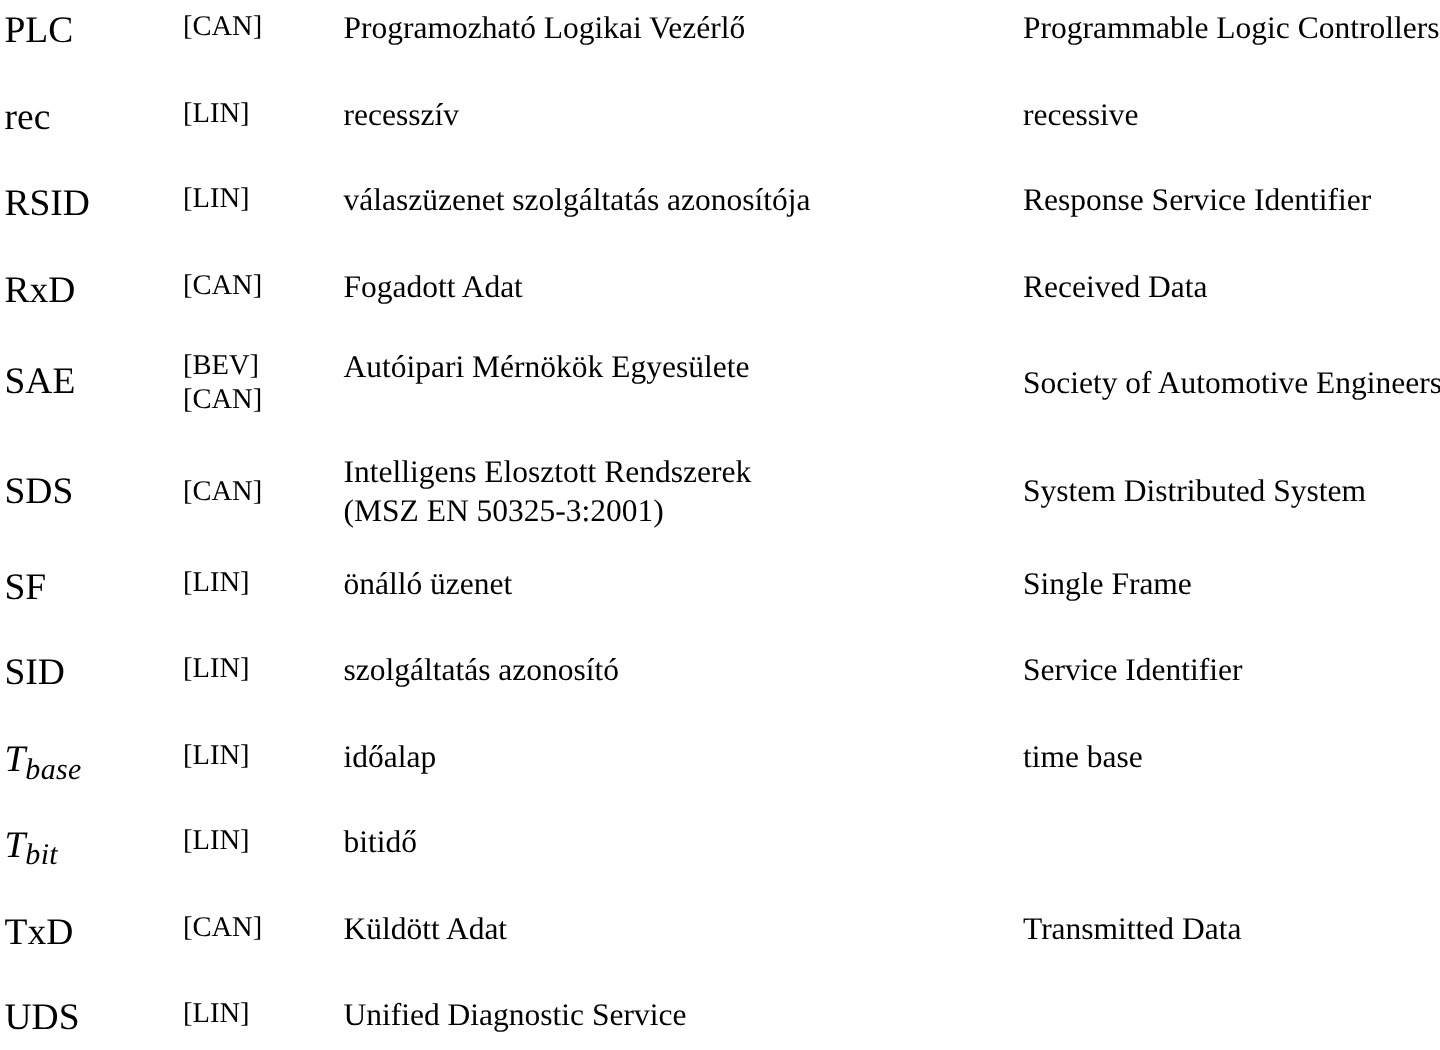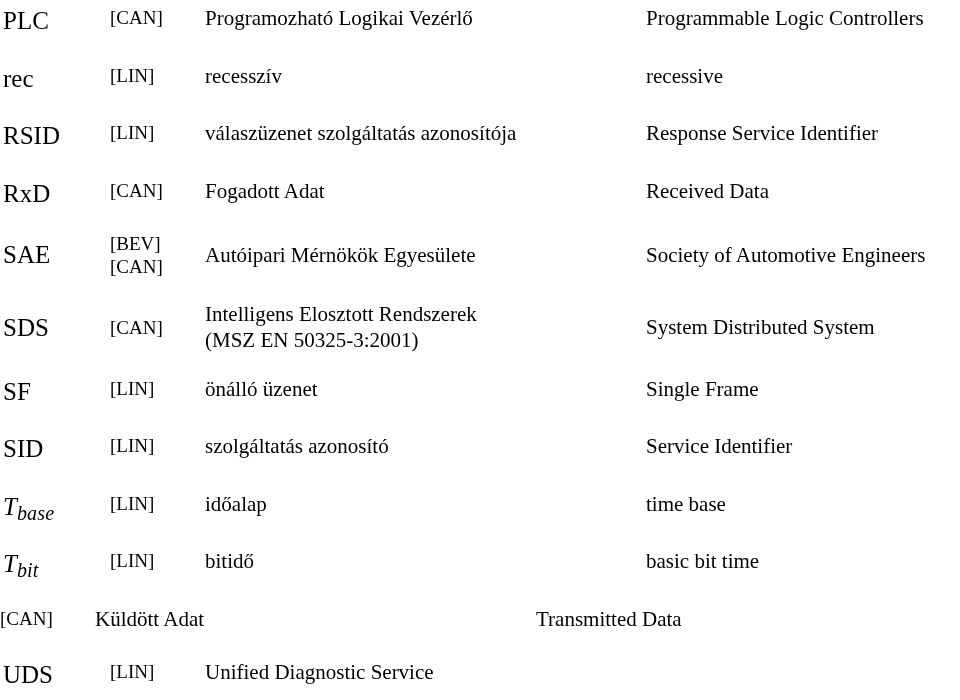--- a/index.html
+++ b/index.html
@@ -82,31 +82,30 @@
   
   .col-en {
     flex: 1 1 auto;
     font-size: 21px;
     line-height: 1.2;
     box-sizing: border-box;
     white-space: nowrap;
   }
 
   
-  .row { margin-bottom: 0; }
+  .row { margin-bottom: 0; gap: 12px; }
   .spacer-24 { height: 24px; }
   .spacer-28 { height: 28px; }
 
   .two-line .col-abbr,
   .two-line .col-bus,
   .two-line .col-en {
     align-self: center;
   }
   .two-line {
-    align-items: center;
   }
 </style>
 </head>
 <body>
 
 <div class="glossary">
 
   <div class="row">
     <div class="col-abbr">PLC</div>
     <div class="col-bus">
@@ -218,25 +217,25 @@
   <div class="spacer-28"></div>
 
   <div class="row">
     <div class="col-abbr italic"><span>T</span><span class="sub">bit</span></div>
     <div class="col-bus">
       <span class="bus-line">[LIN]</span>
     </div>
     <div class="col-hu">
       <span class="hu-line">bitidő</span>
     </div>
-    <div class="col-en">basic bit time</div>
-  </div>
-  <div class="spacer-28"></div>
-
-  <div class="row">
+  </div>
+  <div class="spacer-28"></div>
+
+  <div class="row">
+    <div class="col-abbr">TxD</div>
     <div class="col-bus">
       <span class="bus-line">[CAN]</span>
     </div>
     <div class="col-hu">
       <span class="hu-line">Küldött Adat</span>
     </div>
     <div class="col-en">Transmitted Data</div>
   </div>
   <div class="spacer-28"></div>
 

